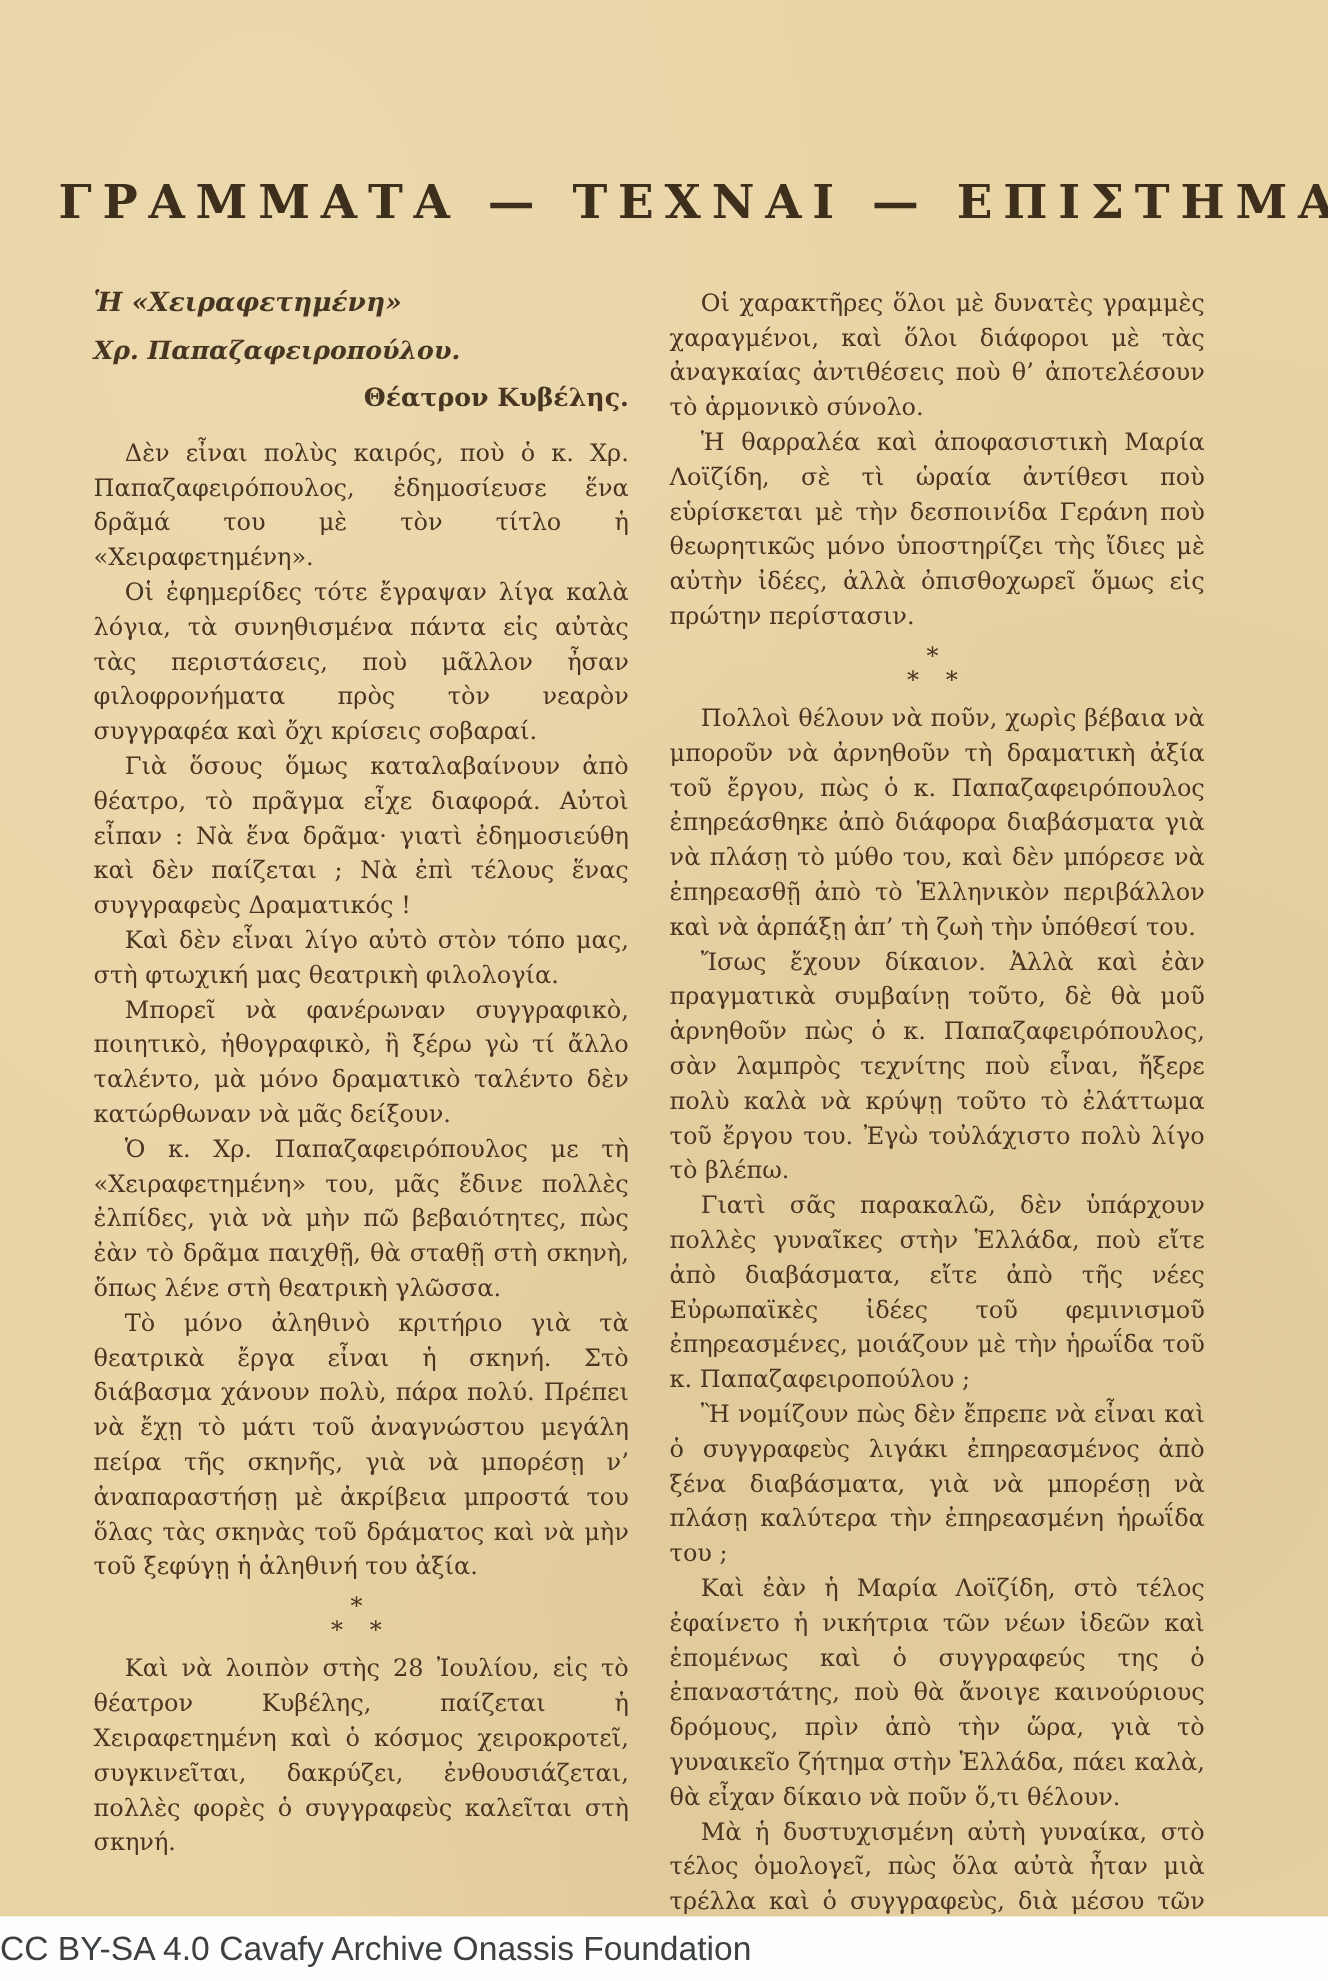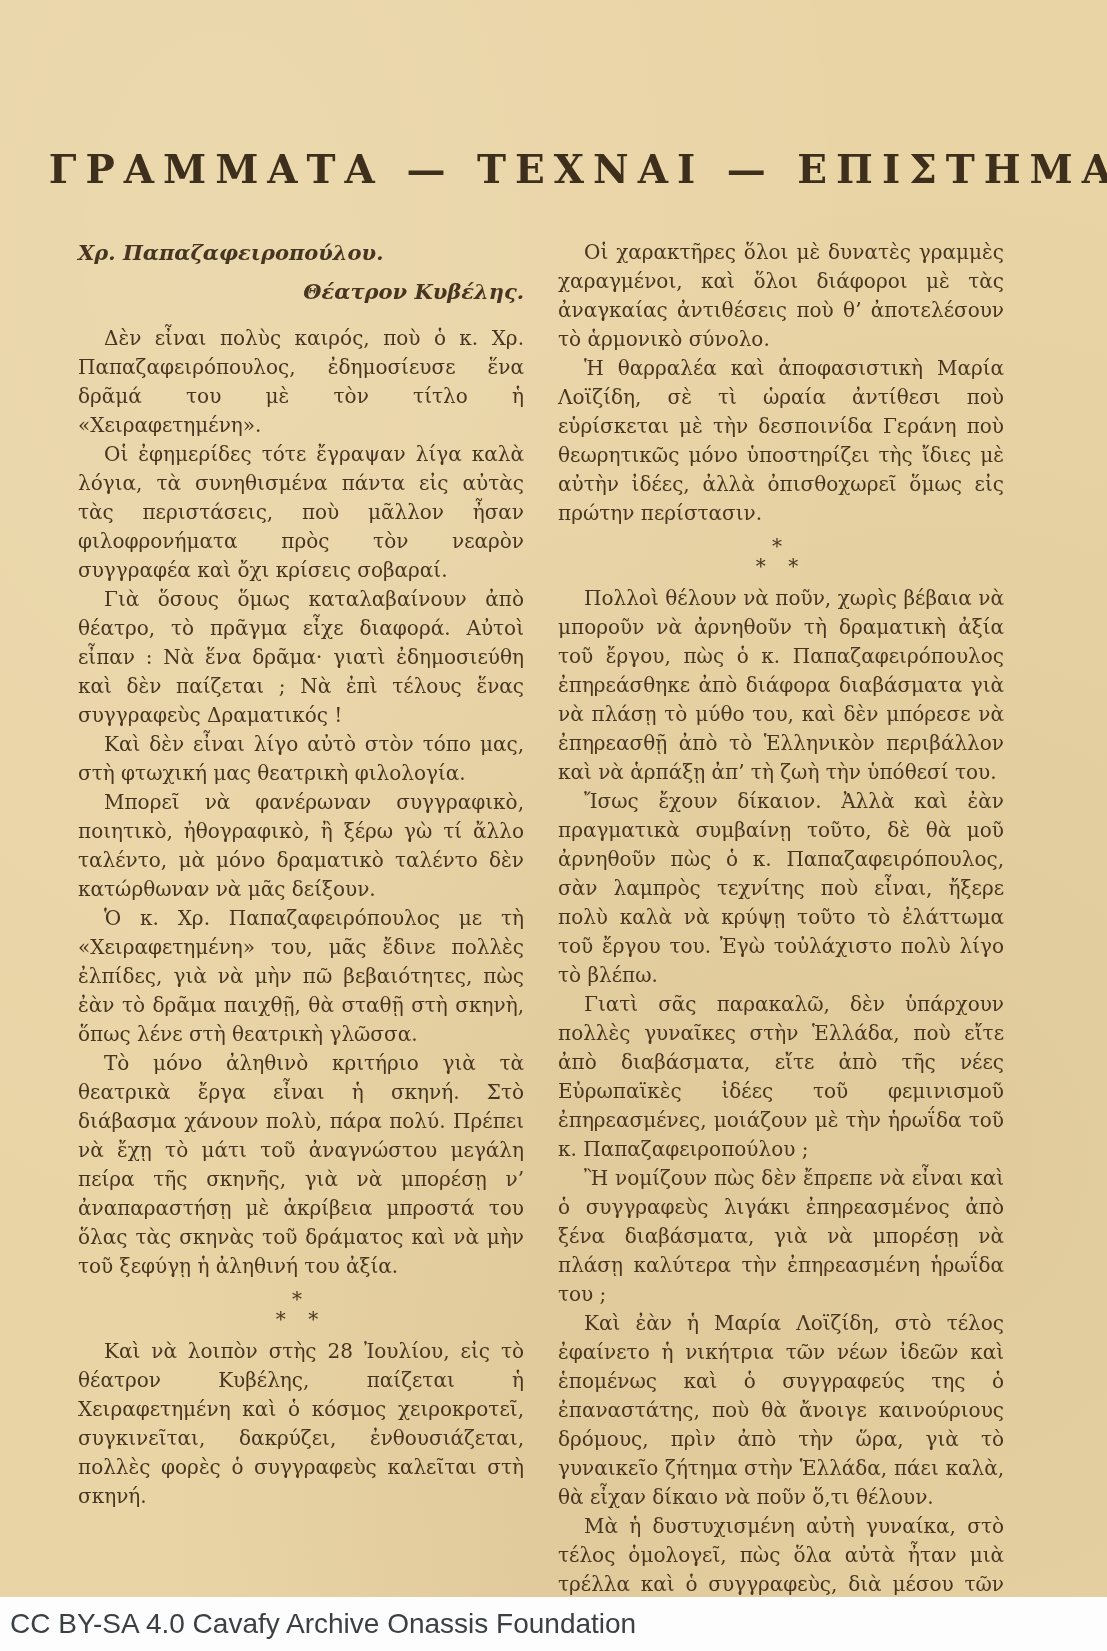--- a/index.html
+++ b/index.html
@@ -49,57 +49,57 @@
     margin: 0 0 10px 0;
     text-align: left;
   }
   .art-author {
     font-weight: bold; font-style: italic;
     font-size: 21px;
     margin: 0 0 10px 0;
     text-align: left;
   }
   .art-venue {
-    font-weight: bold; font-style: italic;
+    font-weight: bold; 
     font-size: 21px;
     margin: 0 0 18px 0;
     text-align: right;
   }
   .para { margin: 0; text-indent: 26px; }
   .asterism {
     text-align: center;
     line-height: 20px;
     margin: 8px 0 8px 0;
     font-size: 20px;
     color: #473521;
   }
   .asterism span { display: block; letter-spacing: 8px; }
   .footer-bar {
     position: absolute;
     left: 0; right: 0; bottom: 0;
     height: 54px;
     background: #fdfdfd;
     display: flex;
     align-items: center;
-    padding-left: 10px;
     box-sizing: border-box;
     font-family: "Liberation Sans", sans-serif;
     font-size: 28px;
     color: #3c4043;
   }
 </style>
 </head>
 <body>
 
 <div class="paper"></div>
 
 <div class="masthead">ΓΡΑΜΜΑΤΑ — ΤΕΧΝΑΙ — ΕΠΙΣΤΗΜΑΙ</div>
 
 <div class="content">
   <div class="col">
+    <p class="art-title">Ἡ «Χειραφετημένη»</p>
     <p class="art-author">Χρ. Παπαζαφειροπούλου.</p>
     <p class="art-venue">Θέατρον Κυβέλης.</p>
     <div>
         <p class="para">Δὲν εἶναι πολὺς καιρός, ποὺ ὁ κ. Χρ. Παπαζαφειρόπουλος, ἐδημοσίευσε ἕνα δρᾶμά του μὲ τὸν τίτλο ἡ «Χειραφετημένη».</p>
         <p class="para">Οἱ ἐφημερίδες τότε ἔγραψαν λίγα καλὰ λόγια, τὰ συνηθισμένα πάντα εἰς αὐτὰς τὰς περιστάσεις, ποὺ μᾶλλον ἦσαν φιλοφρονήματα πρὸς τὸν νεαρὸν συγγραφέα καὶ ὄχι κρίσεις σοβαραί.</p>
         <p class="para">Γιὰ ὅσους ὅμως καταλαβαίνουν ἀπὸ θέατρο, τὸ πρᾶγμα εἶχε διαφορά. Αὐτοὶ εἶπαν : Νὰ ἕνα δρᾶμα· γιατὶ ἐδημοσιεύθη καὶ δὲν παίζεται ; Νὰ ἐπὶ τέλους ἕνας συγγραφεὺς Δραματικός !</p>
         <p class="para">Καὶ δὲν εἶναι λίγο αὐτὸ στὸν τόπο μας, στὴ φτωχική μας θεατρικὴ φιλολογία.</p>
         <p class="para">Μπορεῖ νὰ φανέρωναν συγγραφικὸ, ποιητικὸ, ἠθογραφικὸ, ἢ ξέρω γὼ τί ἄλλο ταλέντο, μὰ μόνο δραματικὸ ταλέντο δὲν κατώρθωναν νὰ μᾶς δείξουν.</p>
         <p class="para">Ὁ κ. Χρ. Παπαζαφειρόπουλος με τὴ «Χειραφετημένη» του, μᾶς ἔδινε πολλὲς ἐλπίδες, γιὰ νὰ μὴν πῶ βεβαιότητες, πὼς ἐὰν τὸ δρᾶμα παιχθῇ, θὰ σταθῇ στὴ σκηνὴ, ὅπως λένε στὴ θεατρικὴ γλῶσσα.</p>
         <p class="para">Τὸ μόνο ἀληθινὸ κριτήριο γιὰ τὰ θεατρικὰ ἔργα εἶναι ἡ σκηνή. Στὸ διάβασμα χάνουν πολὺ, πάρα πολύ. Πρέπει νὰ ἔχῃ τὸ μάτι τοῦ ἀναγνώστου μεγάλη πείρα τῆς σκηνῆς, γιὰ νὰ μπορέσῃ ν’ ἀναπαραστήσῃ μὲ ἀκρίβεια μπροστά του ὅλας τὰς σκηνὰς τοῦ δράματος καὶ νὰ μὴν τοῦ ξεφύγῃ ἡ ἀληθινή του ἀξία.</p>

